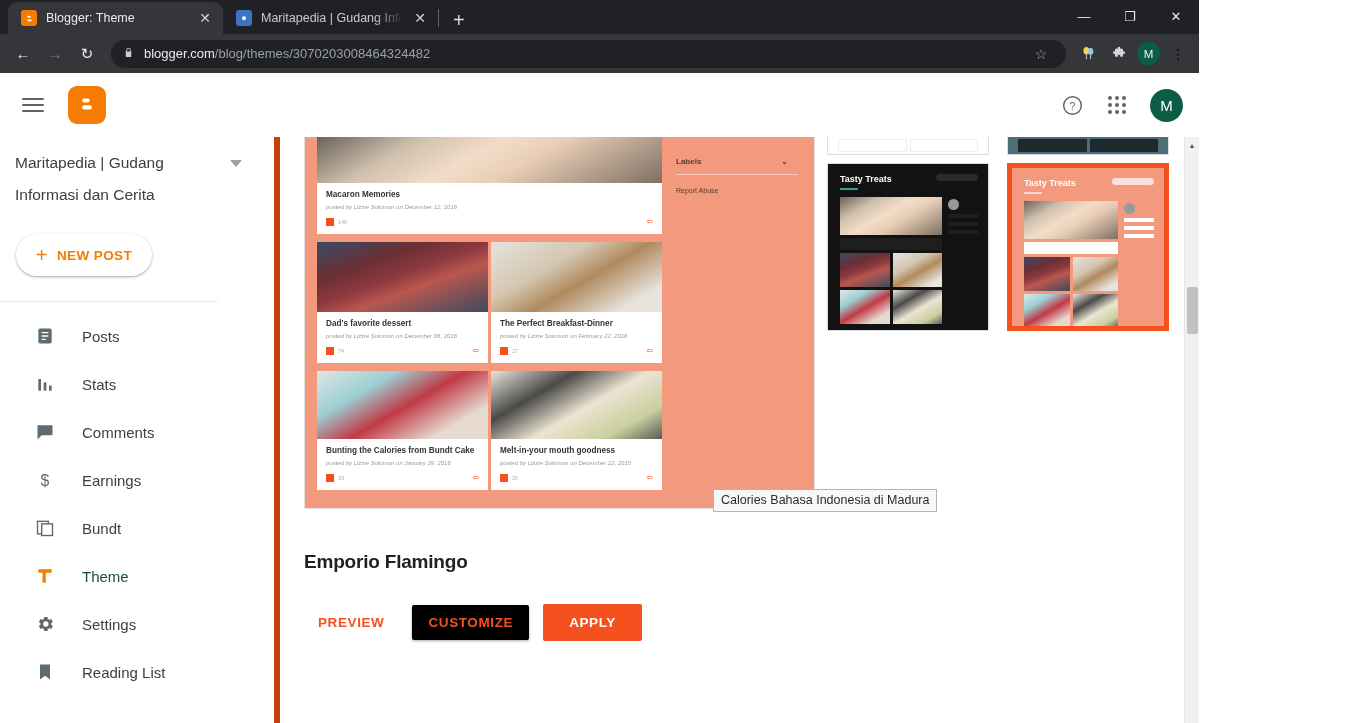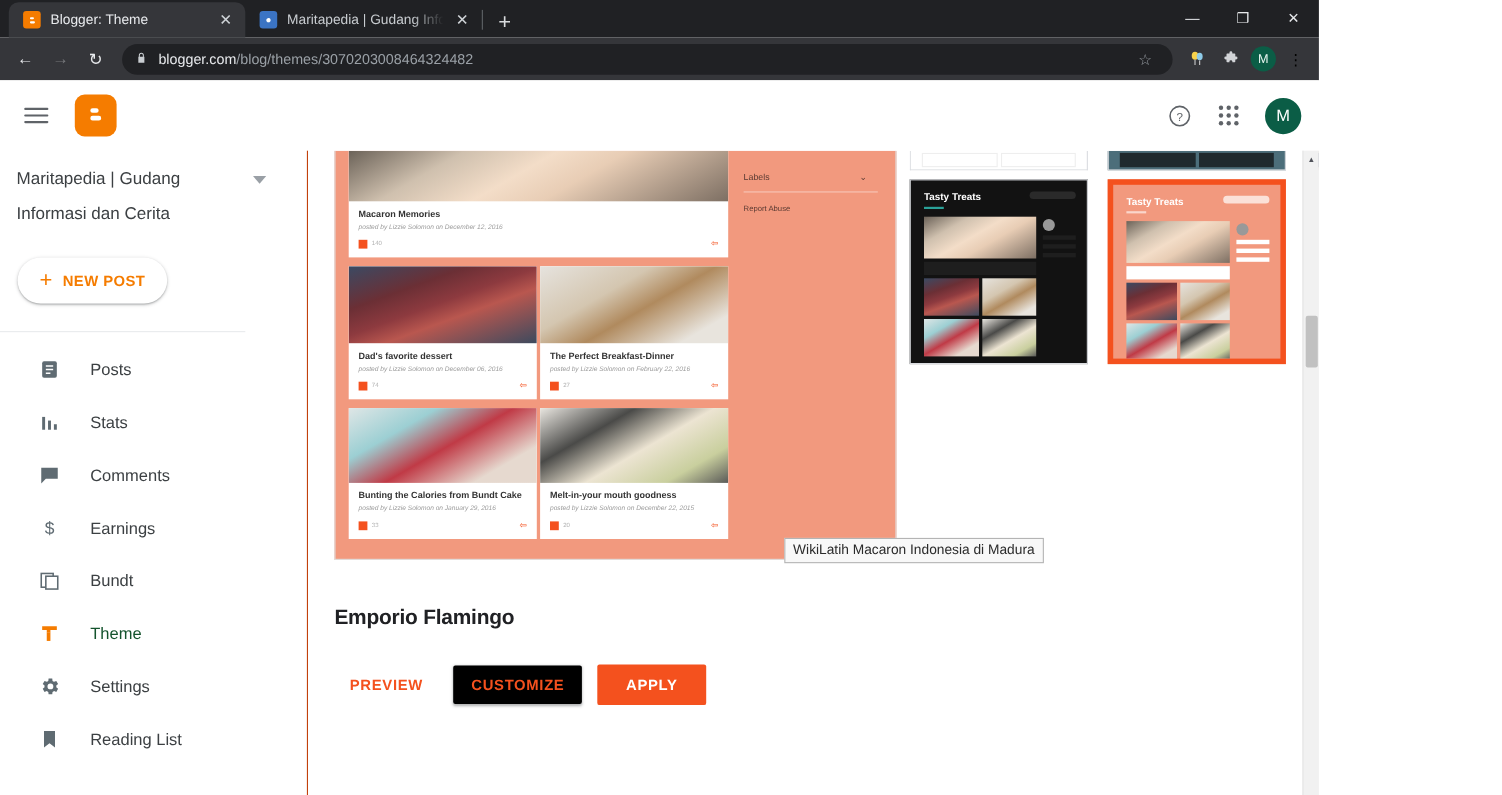--- a/index.html
+++ b/index.html
@@ -83,21 +83,21 @@
   .grid-icon { display: grid; grid-template-columns: repeat(3, 4px); gap: 3px; }
   .grid-icon i { width: 4px; height: 4px; background: #5f6368; border-radius: 50%; display: block; }
   .avatar-lg {
     width: 33px; height: 33px; border-radius: 50%; background: #0b5d46;
     color: #fff; font-size: 15px; display: flex; align-items: center; justify-content: center;
   }
 
   .app-body { flex: 1; display: flex; min-height: 0; position: relative; }
 
   
-  .sidebar { width: 280px; flex: 0 0 280px; border-right: 1px solid #c2410c; padding-top: 10px; }
+  .sidebar { width: 280px; flex: 0 0 280px; border-right: 6px solid #c2410c; padding-top: 10px; }
   .blogtitle-row { display: flex; align-items: flex-start; padding: 0 14px 0 15px; }
   .blogtitle {
     font-size: 15.5px; color: #3c4043; line-height: 32px; flex: 1; max-width: 215px;
   }
   .caret { width: 0; height: 0; border-left: 6px solid transparent; border-right: 6px solid transparent;
            border-top: 7px solid #9aa0a6; margin-top: 13px; }
   .newpost {
     margin: 23px 0 0 16px; height: 42px; width: 136px;
     border: none; border-radius: 21px; background: #fff;
     box-shadow: 0 1px 3px rgba(60,64,67,.35), 0 1px 1px rgba(60,64,67,.15);
@@ -120,21 +120,21 @@
 
   .big-preview {
     width: 511px; height: 372px; flex: 0 0 511px;
     background: #f2997e; overflow: hidden; position: relative;
     border: 1px solid #e0e0e0; border-top: none; margin-top: 0;
   }
   .bp-inner { display: flex; padding: 0 12px; gap: 10px; height: 100%; }
   .bp-left { width: 345px; flex: 0 0 345px; display: flex; flex-direction: column; gap: 8px; }
   .bp-right { flex: 1; padding-top: 14px; }
   .wdg { color: #5a3a32; }
-  .wdg-title { font-size: 8px; font-weight: normal; display: flex; justify-content: space-between;
+  .wdg-title { font-size: 8px; font-weight: bold; display: flex; justify-content: space-between;
                align-items: center; padding: 6px 14px 8px 4px; }
   .wdg-line { height: 1px; background: rgba(255,255,255,.45); margin: 0 4px; }
   .wdg-sub { font-size: 7px; padding: 12px 4px; }
 
   .post-card { background: #fff; overflow: hidden; }
   .pc-img { width: 100%; background-size: cover; background-position: center; }
   .pc-body { padding: 7px 9px 8px; }
   .pc-title { font-size: 8.2px; font-weight: bold; color: #333; margin-bottom: 5px; }
   .pc-meta { font-size: 6px; color: #9a9a9a; font-style: italic; margin-bottom: 7px; }
   .pc-foot { display: flex; align-items: center; justify-content: space-between; }
@@ -590,21 +590,21 @@
 
         <div class="theme-info">
           <div class="theme-name">Emporio Flamingo</div>
           <div class="btn-row">
             <button class="btn btn-preview">PREVIEW</button>
             <button class="btn btn-customize">CUSTOMIZE</button>
             <button class="btn btn-apply">APPLY</button>
           </div>
         </div>
 
-        <div class="tooltip">WikiLatih Macaron Indonesia di Madura</div>
+        <div class="tooltip">Calories Bahasa Indonesia di Madura</div>
       </div>
 
       <div class="vscroll">
         <div class="vs-arrow">▲</div>
         <div class="vs-thumb" style="top:150px;height:47px"></div>
       </div>
     </div>
   </div>
 </div>
 

